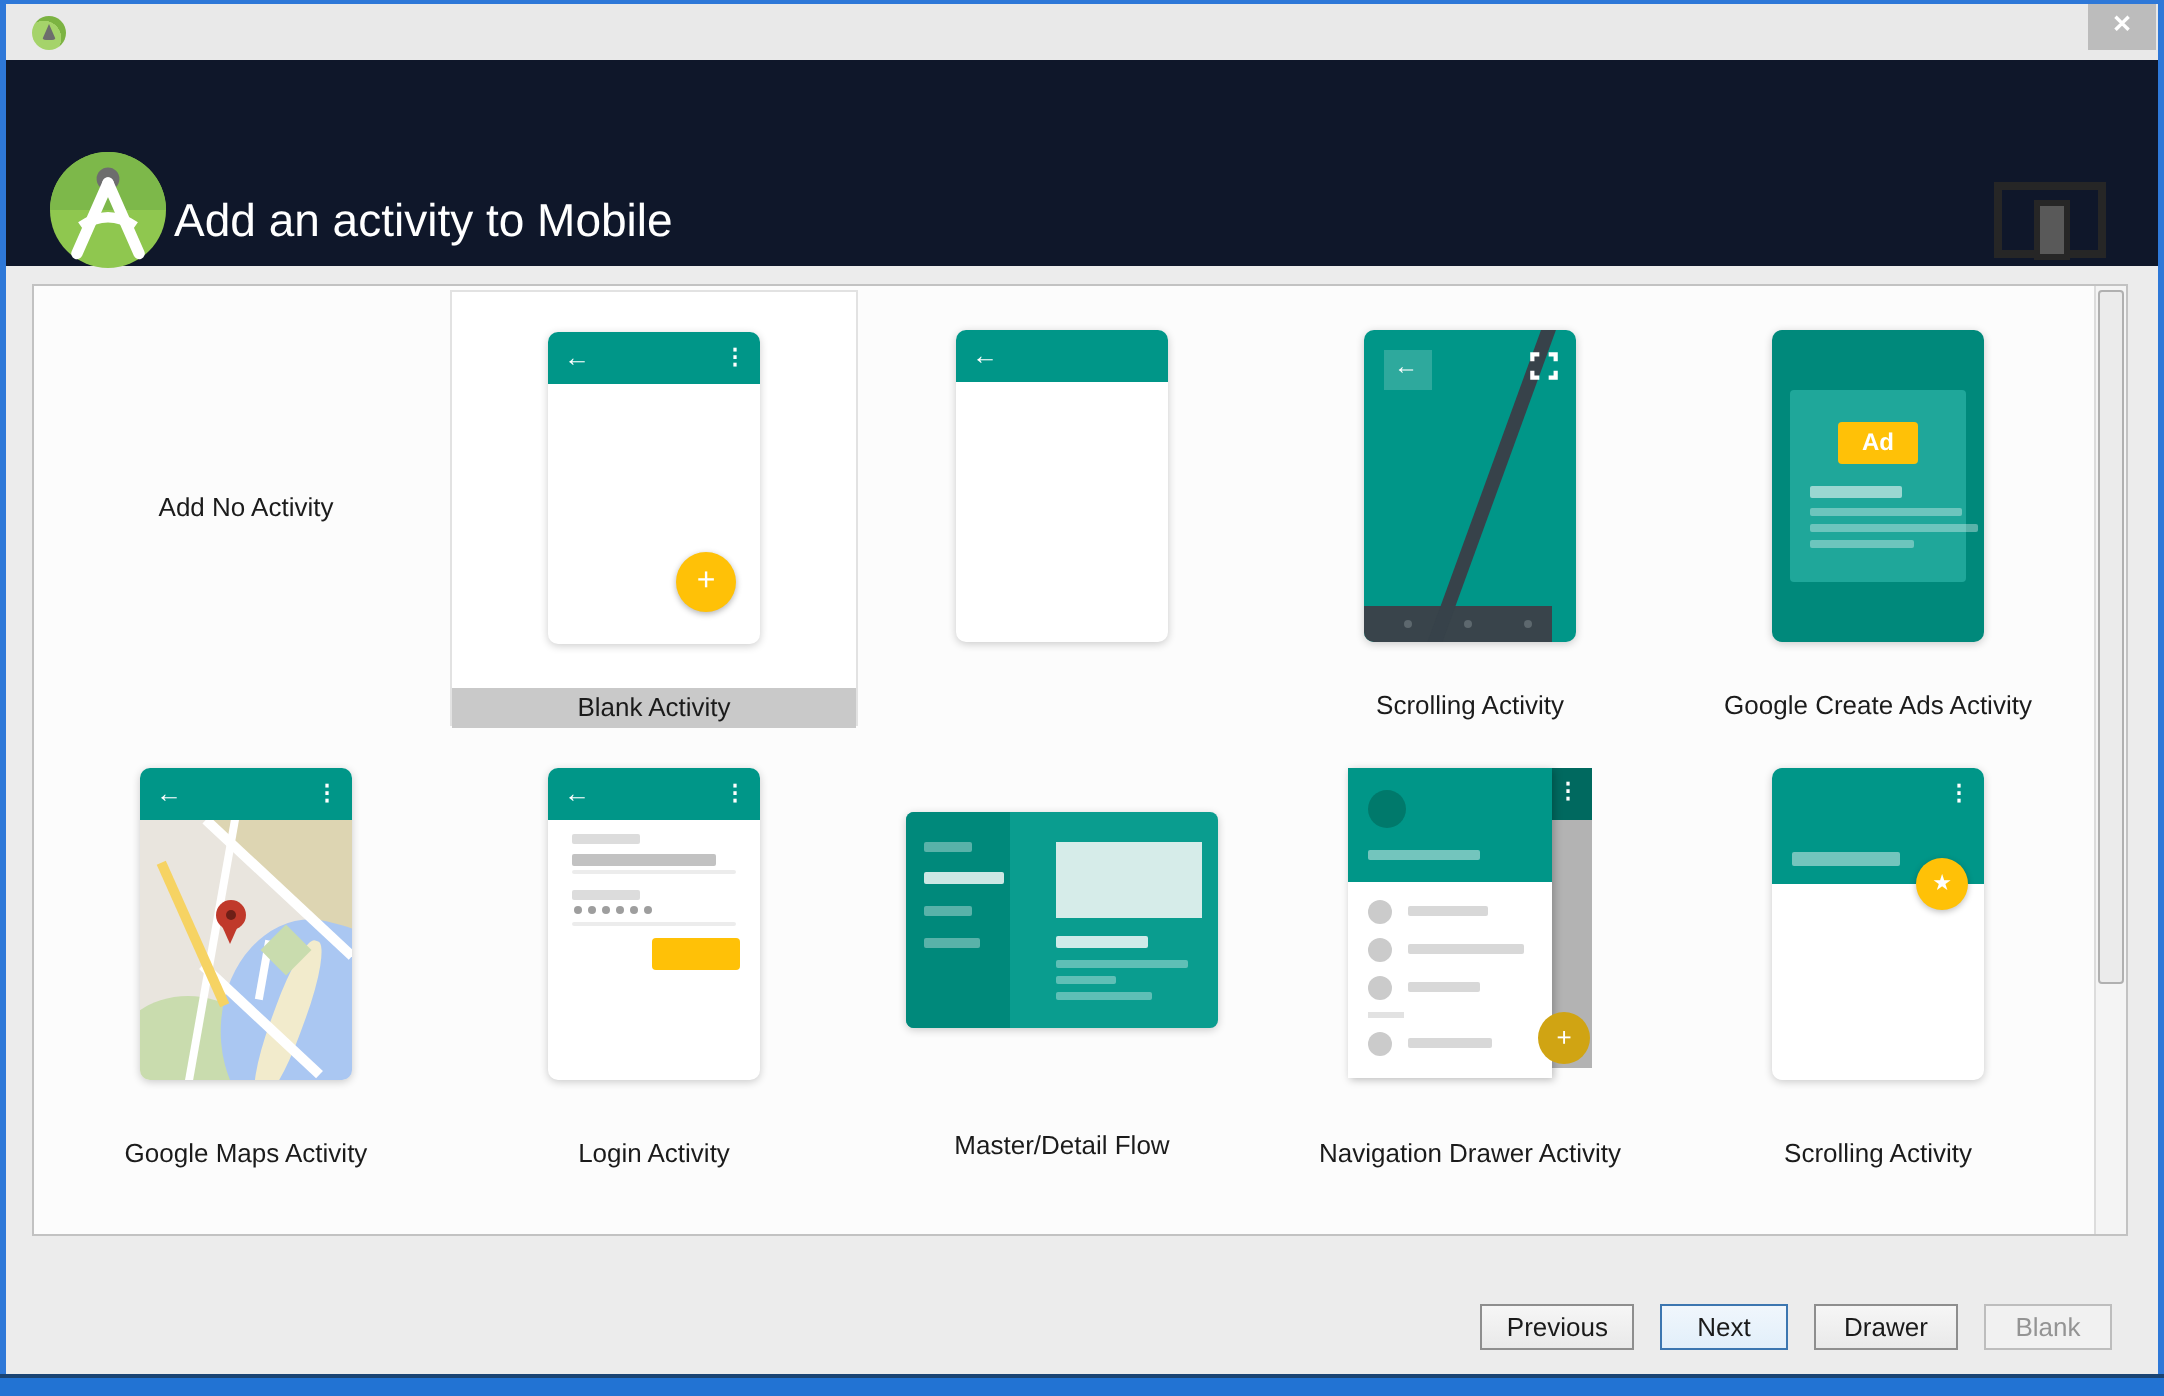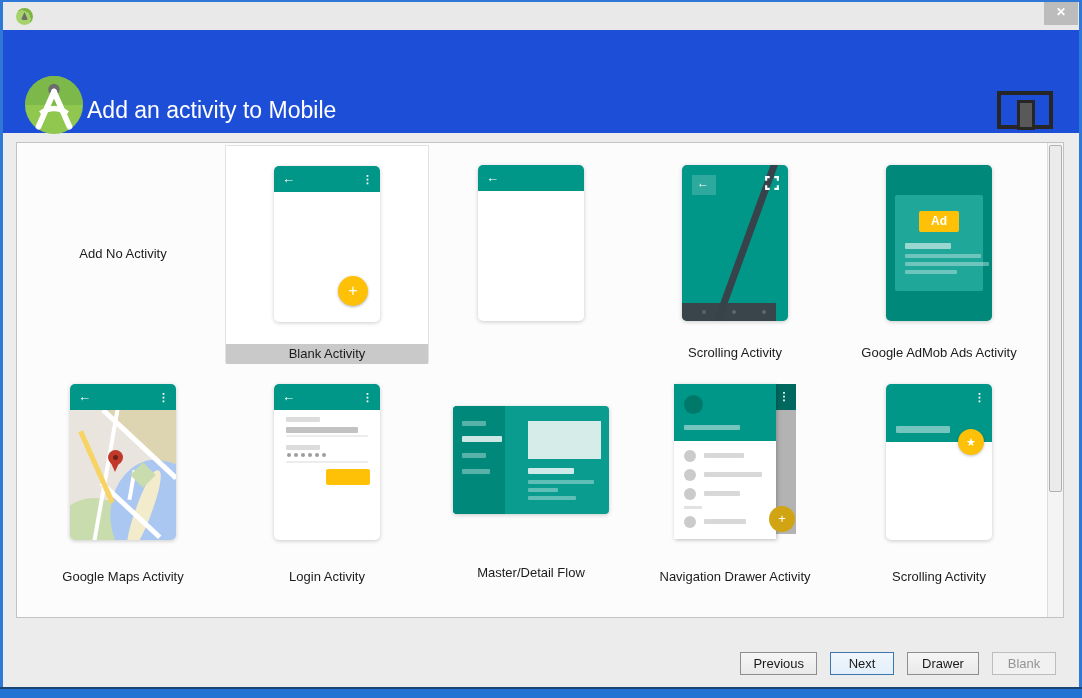--- a/index.html
+++ b/index.html
@@ -12,21 +12,21 @@
   .edge-bottom-bar{position:absolute;left:0;right:0;bottom:0;height:9px;background:#2273d3;z-index:60;}
   .titlebar{position:absolute;left:3px;right:3px;top:2px;height:28px;background:#e9e9e9;}
   .title-text{position:absolute;left:0;right:0;top:7px;text-align:center;font-size:13px;color:#3c3c3c;}
   .titlebar-icon{position:absolute;left:13px;top:6px;width:17px;height:17px;border-radius:50%;
      background:radial-gradient(circle at 35% 65%,#a5d36a 0 55%,#7cb342 56%);}
   .titlebar-icon::after{content:"";position:absolute;left:5px;top:4px;width:7px;height:8px;border-radius:2px;background:#6d6d6d;
      clip-path:polygon(50% 0,100% 100%,0 100%);}
   .close-btn{position:absolute;right:4px;top:0px;width:34px;height:25px;background:#bcbcbc;color:#fff;
      font-size:12px;font-weight:bold;text-align:center;line-height:25px;cursor:pointer;}
   
-  .headerband{position:absolute;left:3px;right:3px;top:30px;height:103px;background:#1d4ed8;}
+  .headerband{position:absolute;left:3px;right:3px;top:30px;height:103px;background:#0f172a;}
   .header-title{position:absolute;left:84px;top:67px;color:#ffffff;font-size:23px;}
   .logo{position:absolute;left:22px;top:46px;width:58px;height:58px;}
   .ff-icon{position:absolute;right:26px;top:61px;width:56px;height:38px;}
   .ff-tablet{position:absolute;left:0;top:0;width:48px;height:30px;border:4px solid #262626;}
   .ff-phone{position:absolute;left:20px;top:9px;width:12px;height:24px;border:3px solid #262626;background:#595959;}
   
   .panel{position:absolute;left:16px;top:142px;width:1048px;height:476px;background:#fcfcfc;border:1px solid #c2c2c2;box-sizing:border-box;}
   .scrollbar{position:absolute;right:0;top:0;bottom:0;width:15px;background:#f4f4f4;border-left:1px solid #dcdcdc;}
   .scroll-thumb{position:absolute;left:1px;top:2px;width:11px;height:345px;background:#ebebeb;border:1px solid #b0b0b0;border-radius:2px;}
   
@@ -197,21 +197,21 @@
           <div class="ad-badge">Ad</div>
           <div class="admob-lines">
             <div class="ln ln-bold" style="width:46px;"></div>
             <div class="ln" style="width:76px;"></div>
             <div class="ln" style="width:84px;"></div>
             <div class="ln" style="width:52px;"></div>
           </div>
         </div>
       </div>
     </div>
-    <div class="cell-label">Google AdMob Ads Activity</div>
+    <div class="cell-label">Google Create Ads Activity</div>
   </div>
 
   <div class="cell r2" style="left:4px;top:222px;">
     <div class="thumb-zone">
       <div class="phone">
         <div class="appbar">
           <span class="glyph-back">←</span>
           <span class="glyph-dots">⋮</span>
         </div>
         <div class="map-area">

